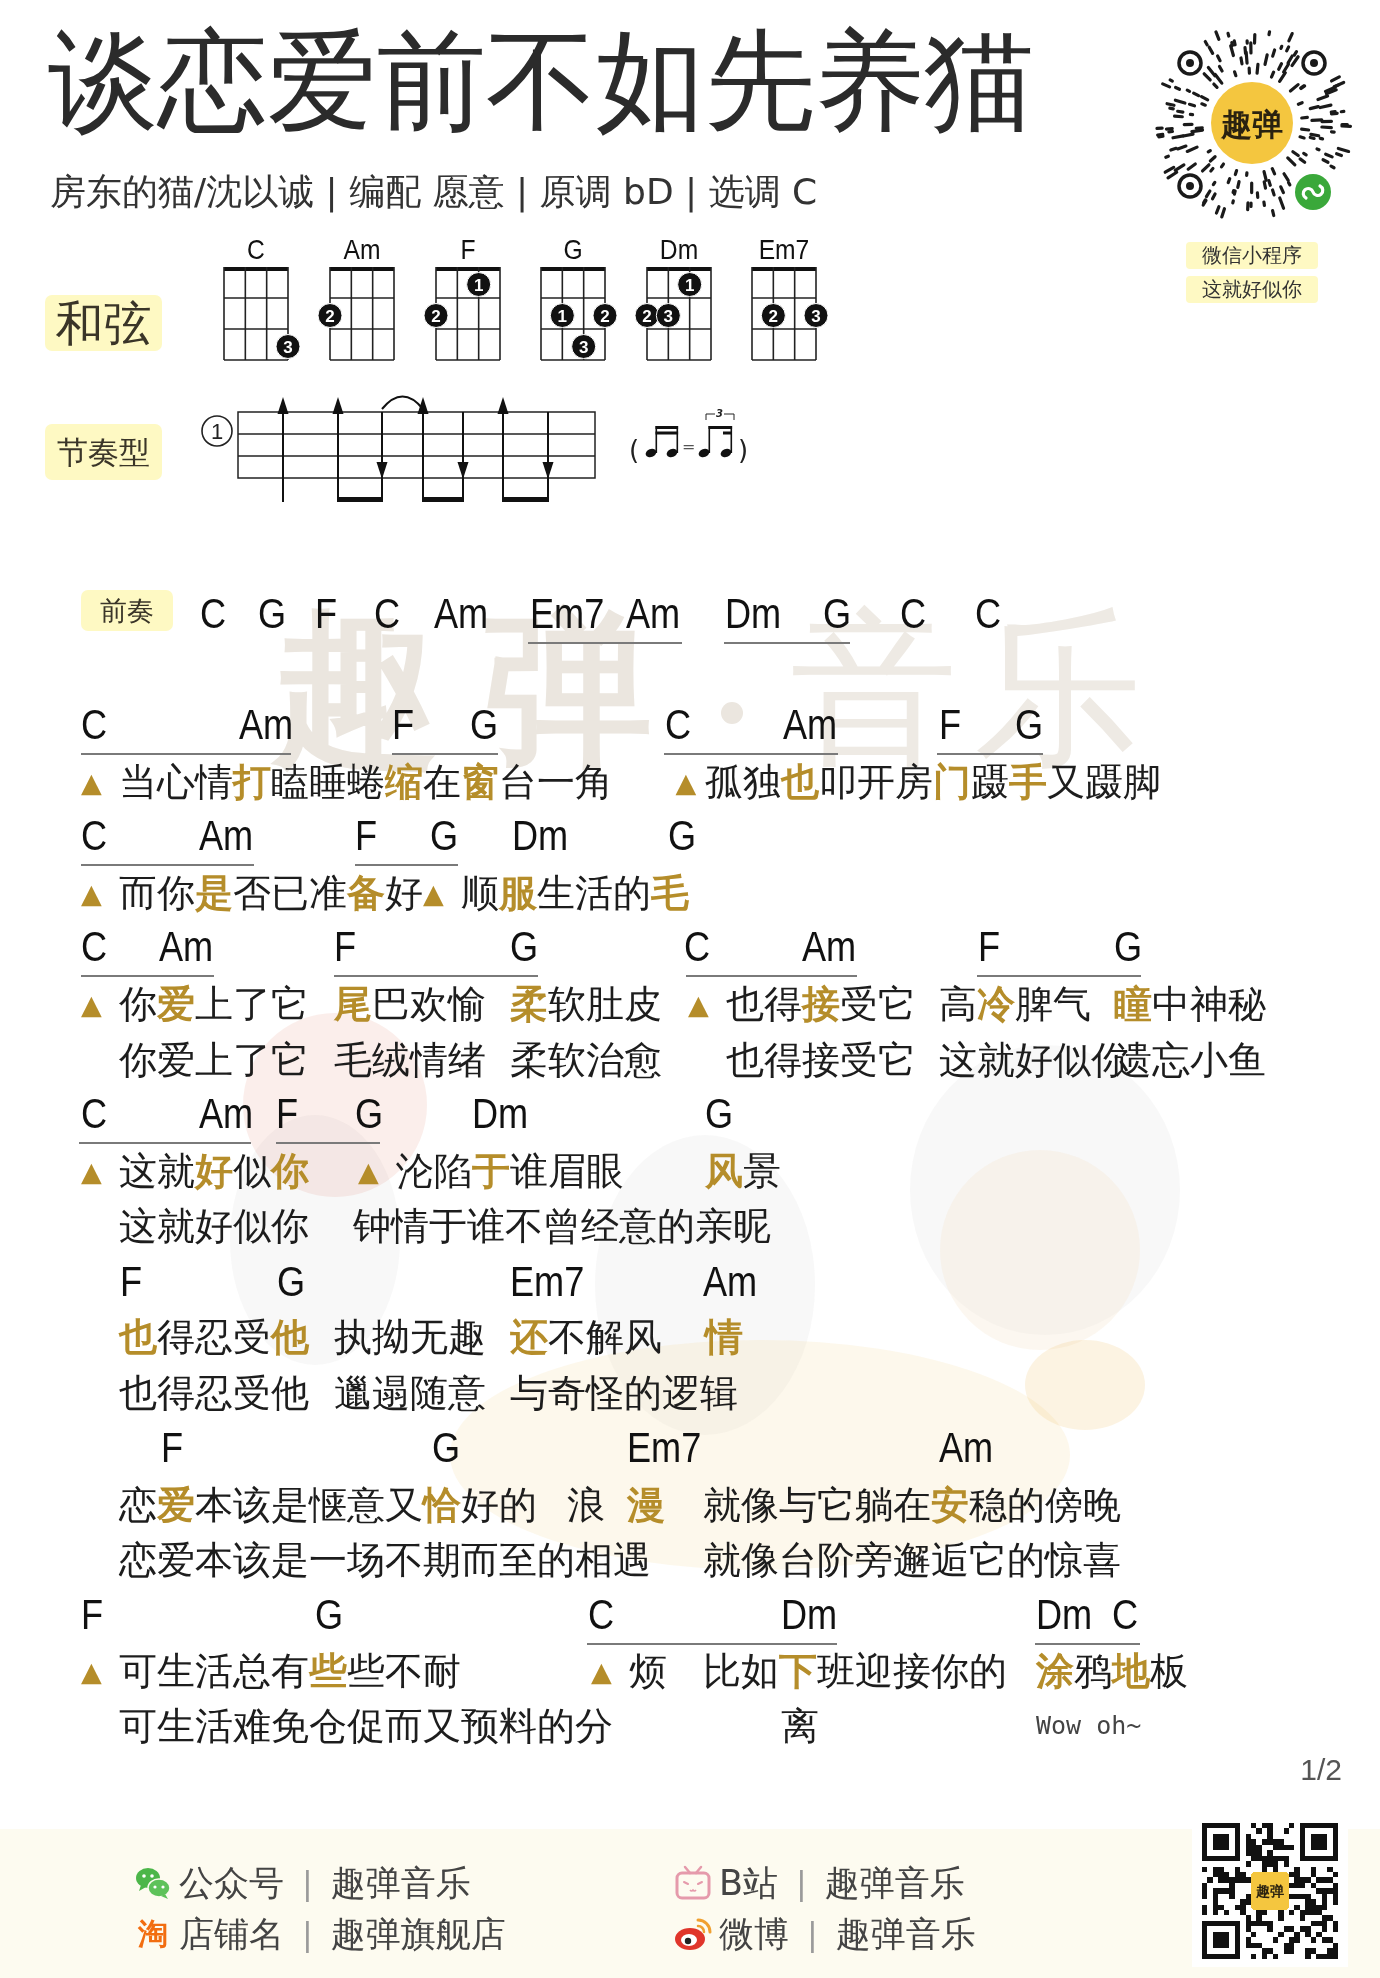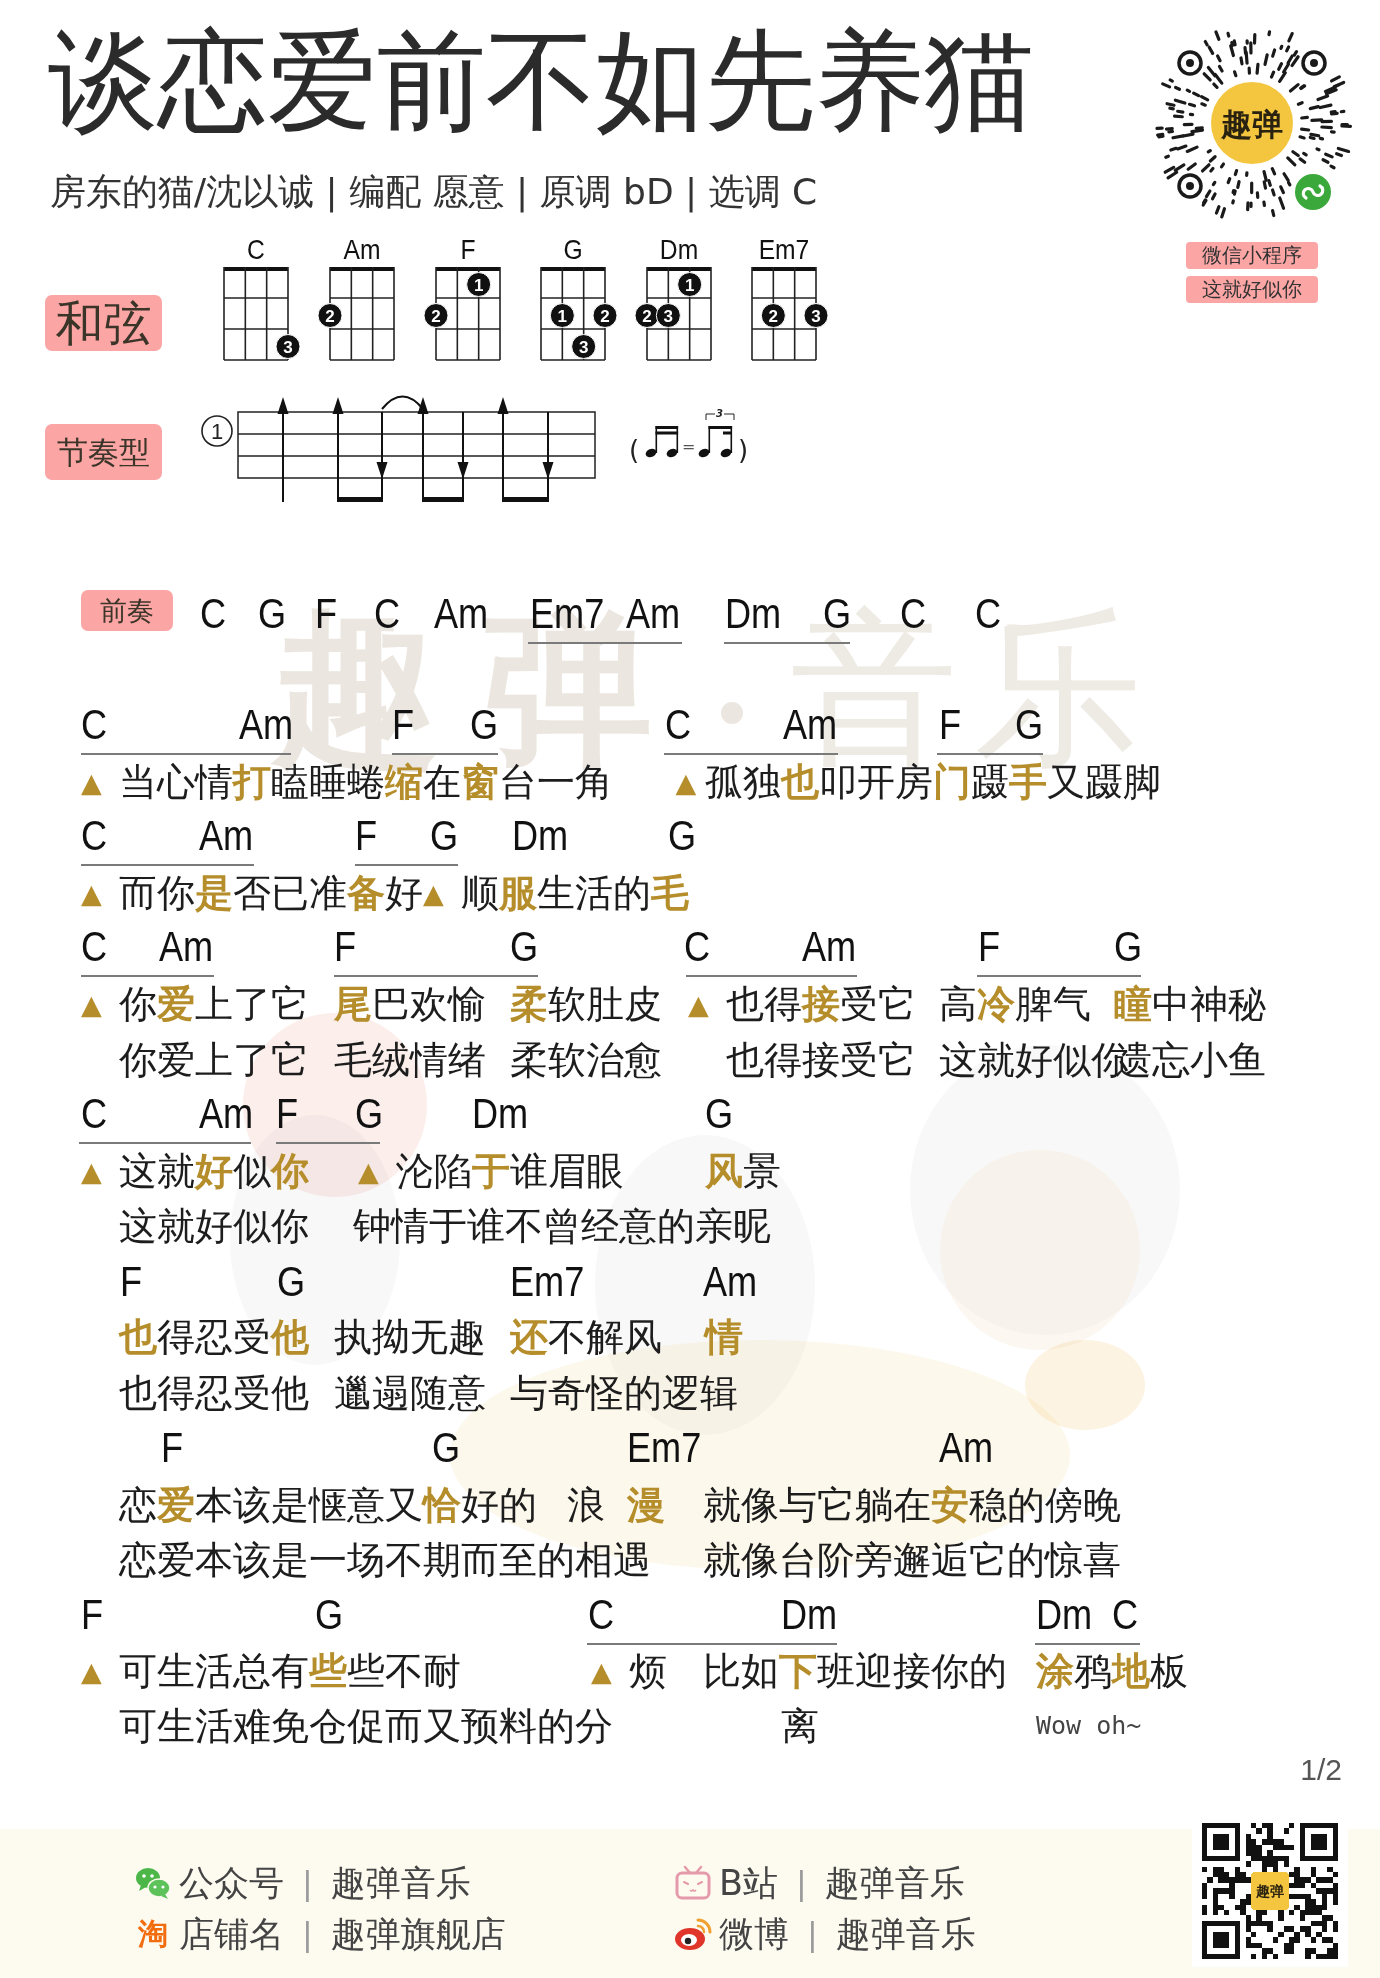--- a/index.html
+++ b/index.html
@@ -1,20 +1,20 @@
 <!DOCTYPE html>
 <html><head>
 <meta charset="utf-8">
 <style>
 html,body{margin:0;padding:0;background:#ffffff;}
 #page{position:relative;width:1380px;height:1978px;overflow:hidden;background:#ffffff;font-family:"DejaVu Sans",sans-serif;color:#222;}
 .abs{position:absolute;}
 .title{left:48px;top:14px;font-size:110px;line-height:134px;color:#2b2b2b;white-space:nowrap;letter-spacing:-0.5px;}
 .subtitle{left:50px;top:168px;font-size:36px;line-height:48px;color:#333;white-space:pre;}
-.badge{background:#fca5a5;border-radius:7px;color:#3a3528;text-align:center;white-space:nowrap;}
+.badge{background:#fef9c3;border-radius:7px;color:#3a3528;text-align:center;white-space:nowrap;}
 .badge-chords{left:45px;top:295px;width:117px;height:56px;line-height:56px;font-size:48px;}
 .badge-rhythm{left:45px;top:424px;width:117px;height:56px;line-height:56px;font-size:31px;}
 .badge-prelude{left:81px;top:590px;width:92px;height:41px;line-height:41px;font-size:27px;}
 .mp-badge{left:1186px;width:132px;height:27px;line-height:27px;font-size:20px;border-radius:4px;color:#333;}
 .chord-diagram{position:absolute;top:234px;width:90px;height:140px;}
 .chord-diagram-name{position:absolute;left:0;top:0;width:90px;text-align:center;font-family:"Liberation Sans",sans-serif;font-size:28px;line-height:32px;color:#111;transform:scaleX(0.88);}
 .chord-diagram svg{position:absolute;left:0;top:32px;}
 .chord{position:absolute;font-family:"Liberation Sans",sans-serif;font-size:42px;line-height:50px;color:#111;transform:scaleX(0.86);transform-origin:left center;white-space:nowrap;}
 .uline{position:absolute;height:2px;background:#7a7a7a;}
 .lyric{position:absolute;font-size:38px;line-height:46px;white-space:pre;color:#1d1d1d;}

